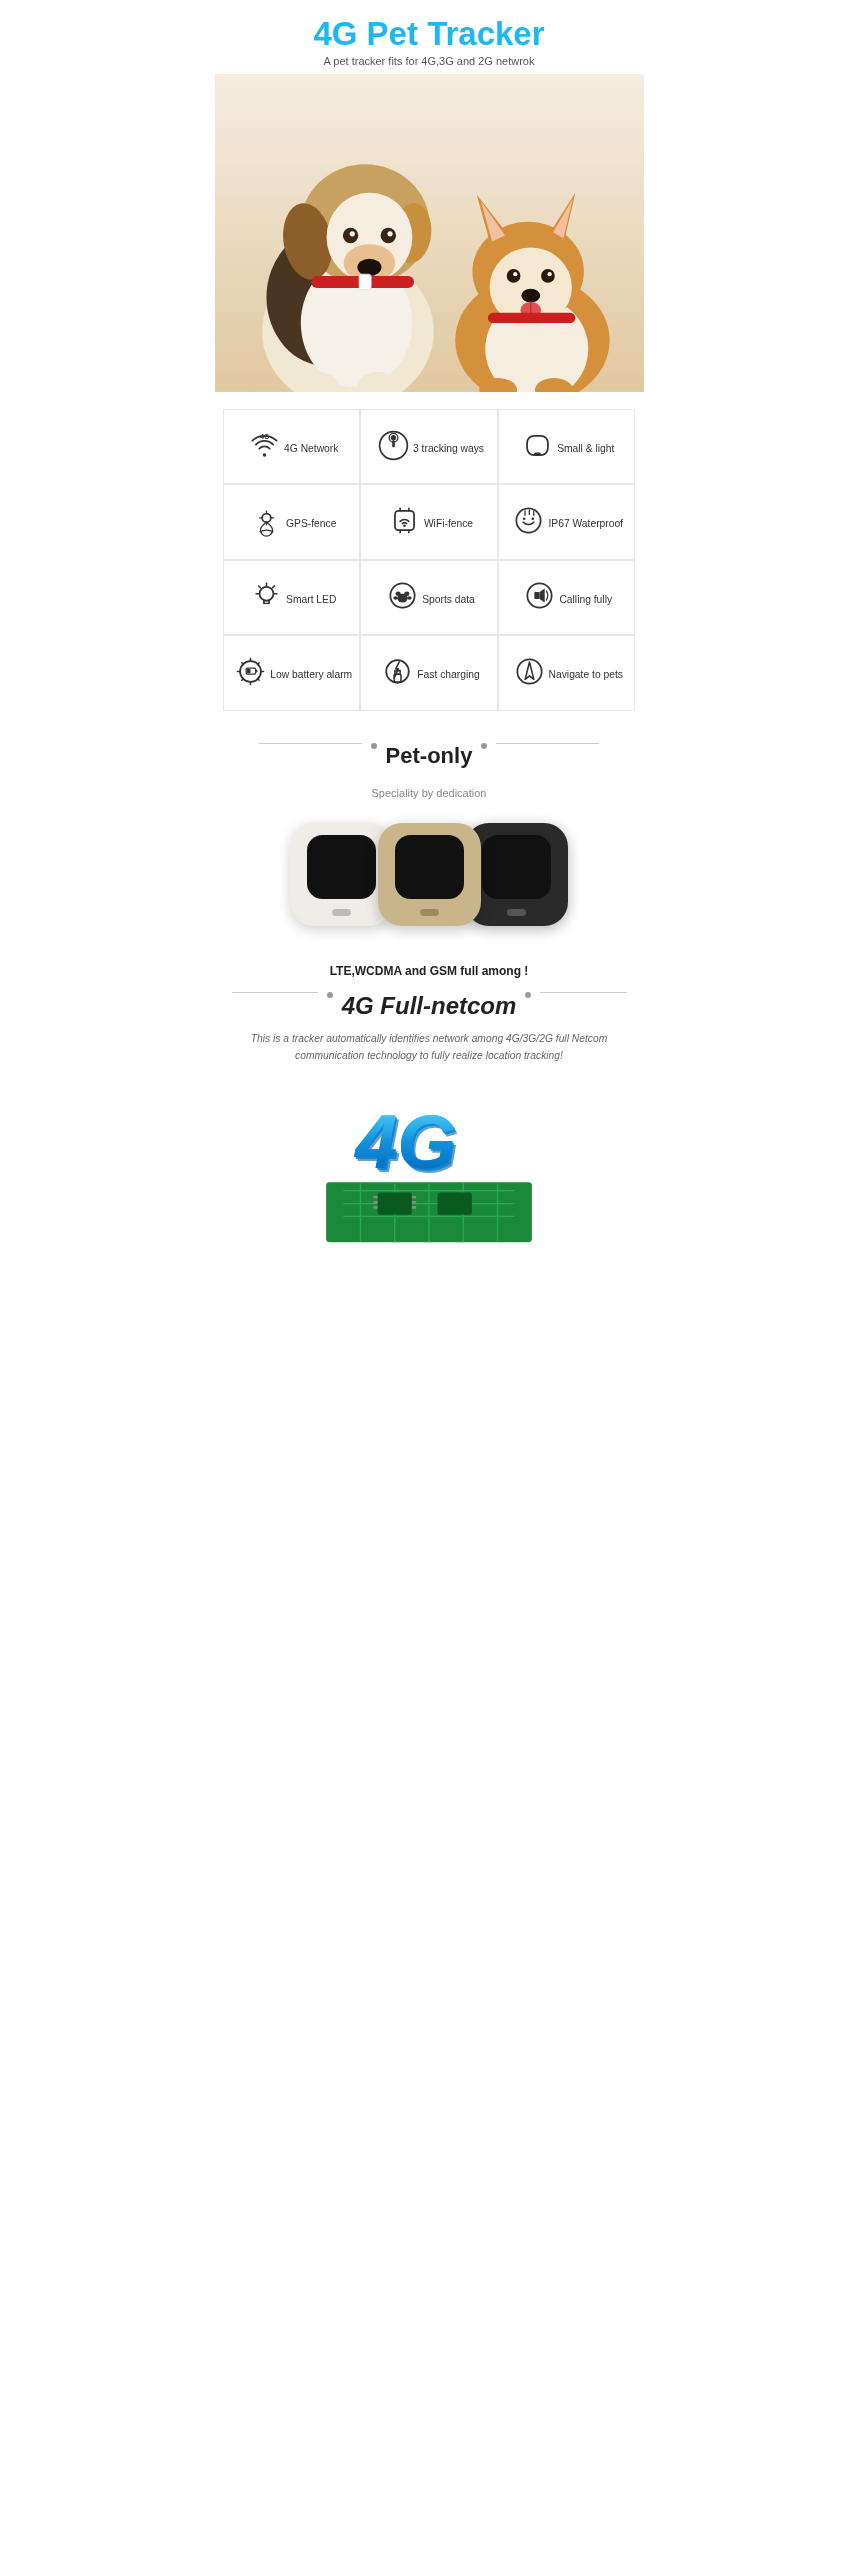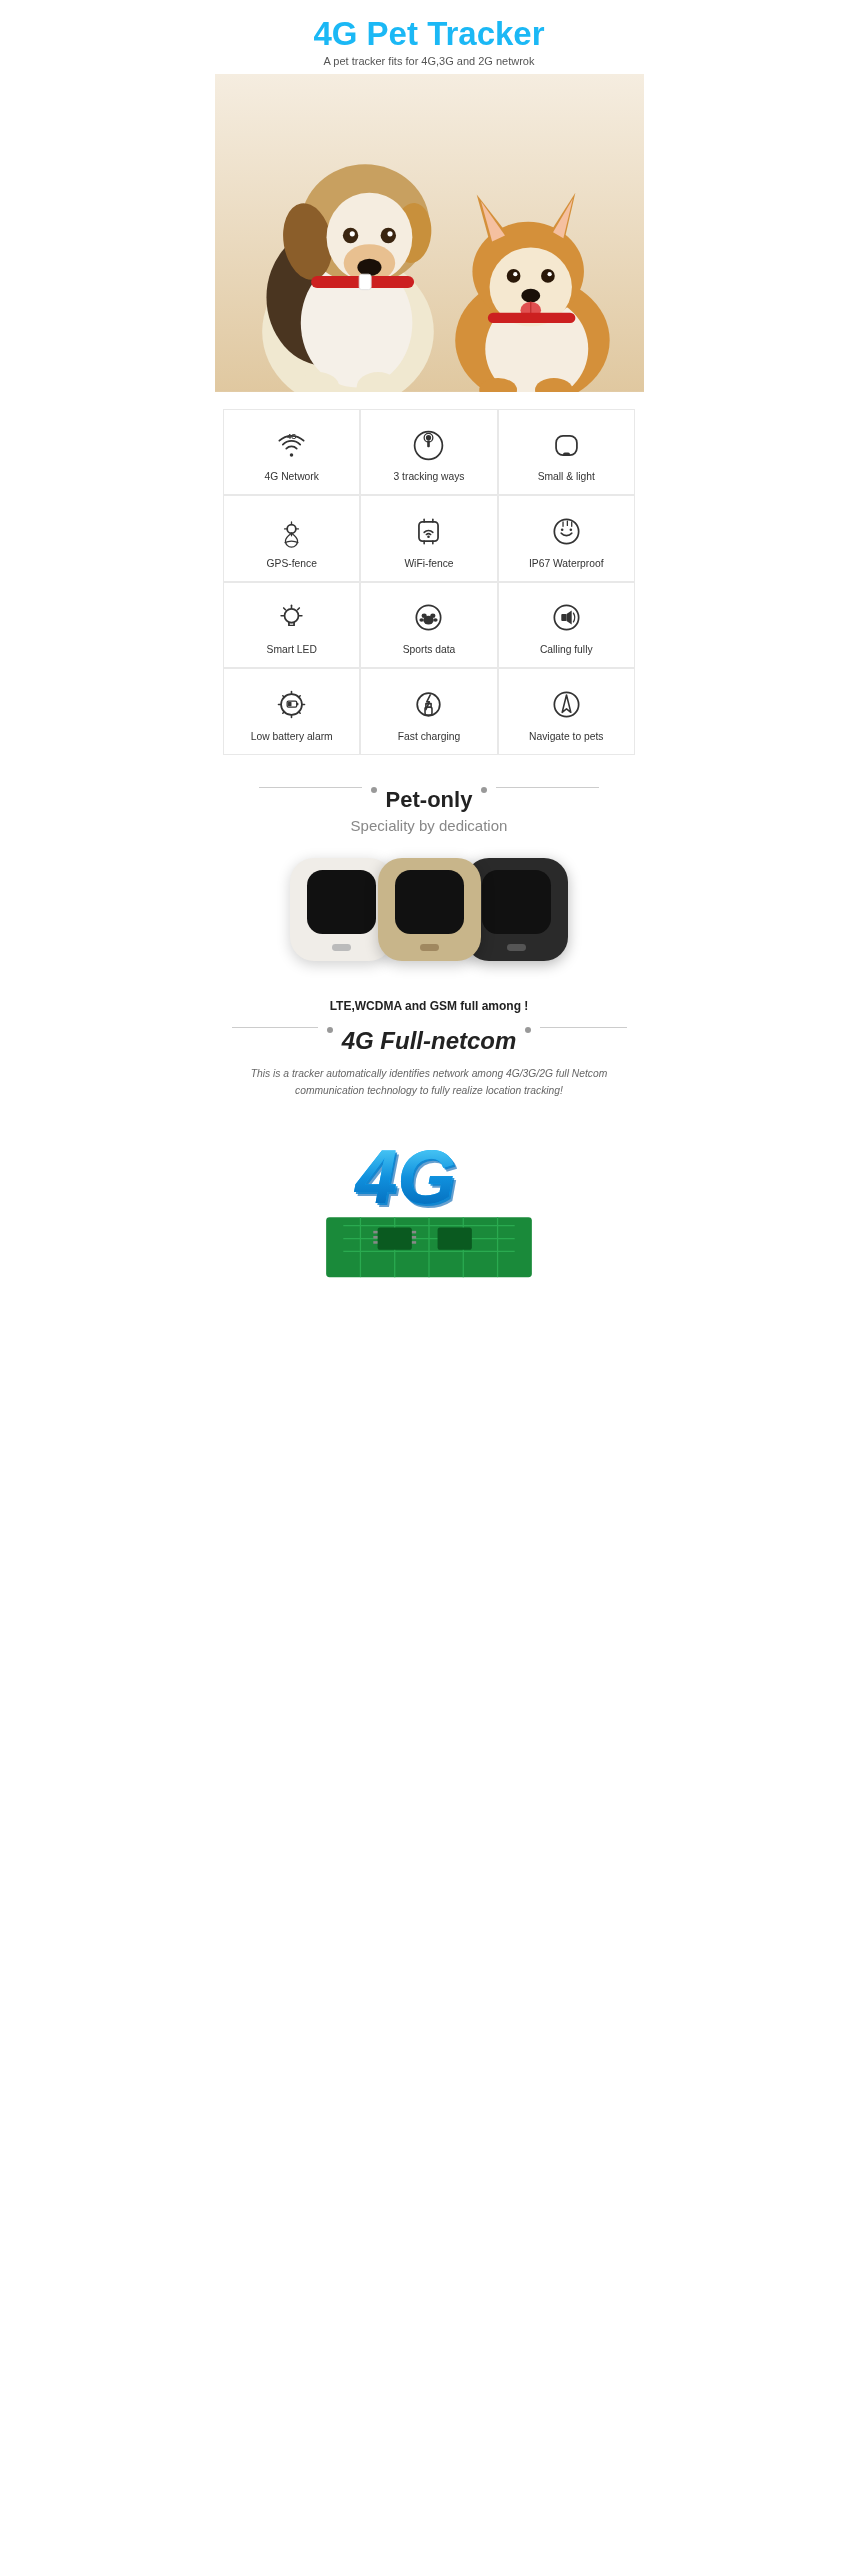--- a/index.html
+++ b/index.html
@@ -34,21 +34,21 @@
       background: #fff;
       padding: 17px 8.6px 8.6px;
     }
     .features-grid {
       display: grid;
       grid-template-columns: repeat(3, 1fr);
       gap: 0;
     }
     .feature-item {
       display: flex;
-      flex-direction: column;
+      flex-direction: row;
       align-items: center;
       justify-content: center;
       padding: 15.5px 6.9px 12px;
       border: 0.4px solid #e8e8e8;
     }
     .feature-icon {
       width: 39px;
       height: 39px;
       display: flex;
       align-items: center;
@@ -90,23 +90,23 @@
       height: 6px;
       border-radius: 50%;
       background: #999;
     }
     .section-title {
       font-size: 22px;
       font-weight: 700;
       color: #222;
     }
     .section-subtitle {
-      font-size: 15px;
+      font-size: 11px;
       color: #888;
-      margin-top: 4px;
+      margin-top: 18px;
       margin-bottom: 15.5px;
     }
 
     
     .devices-row {
       display: flex;
       align-items: flex-end;
       justify-content: center;
       gap: -8.6px;
       padding: 8.6px 0 17px;

